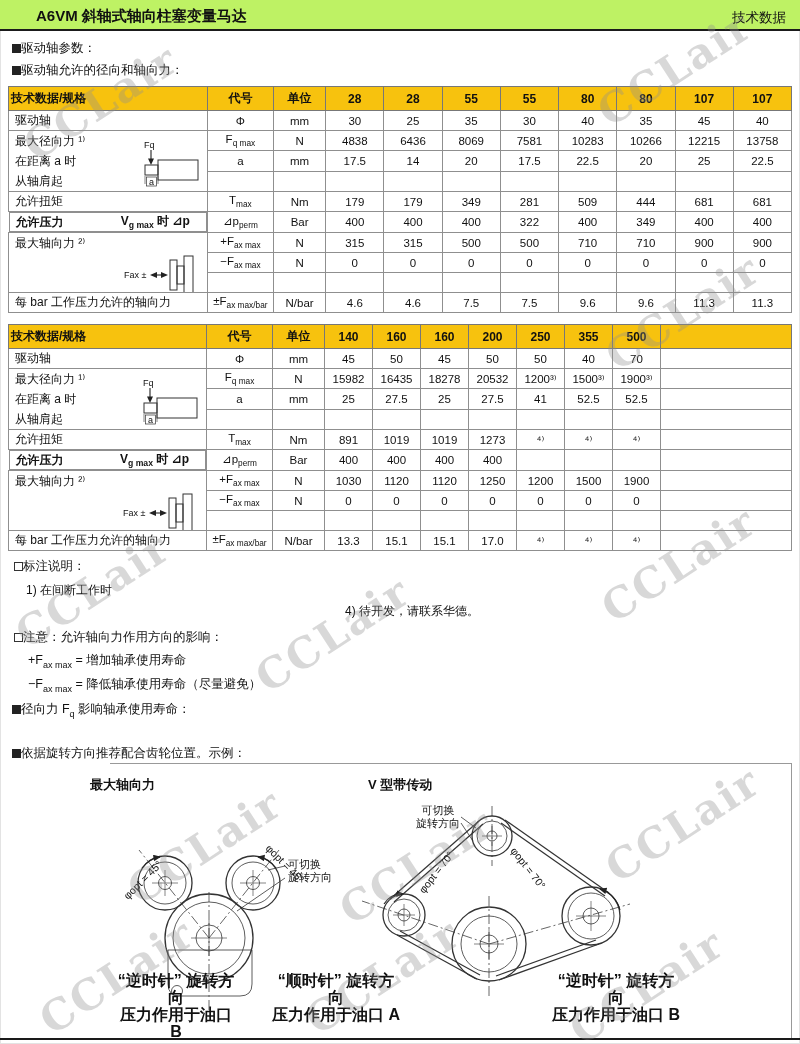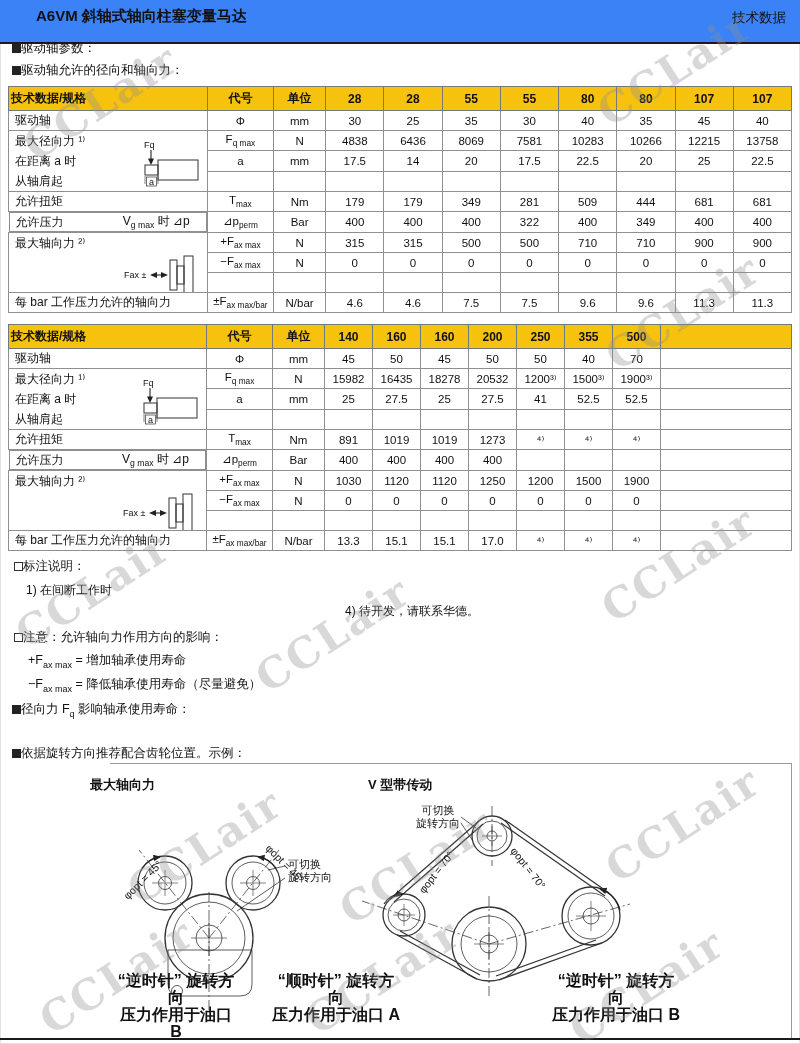--- a/index.html
+++ b/index.html
@@ -7,41 +7,41 @@
   body { font-family:"Liberation Sans","DejaVu Sans",sans-serif; color:#111; }
   .page { position:relative; width:800px; height:1044px; background:#fff; overflow:hidden;
           box-shadow: inset 0 0 0 1px #e3e3e3; }
 
   
   .wm { position:absolute; font-family:"DejaVu Serif","Liberation Serif",serif; font-weight:700;
         font-size:42px; color:#8f8f8f; opacity:.34; transform:rotate(-33deg);
         letter-spacing:2px; white-space:nowrap; pointer-events:none; z-index:9; }
 
   
-  .hdr { position:absolute; top:0; left:0; width:100%; height:44px; border-bottom:2px solid #1b1b1b; background:#3b82f6; }
+  .hdr { position:absolute; top:0; left:0; width:100%; height:31px; border-bottom:2px solid #1b1b1b; background:#bef264; }
   .hdr-title { position:absolute; left:36px; top:7px; font-size:15px; font-weight:bold; }
   .hdr-sub { position:absolute; right:14px; top:9px; font-size:13.5px; }
 
   
   .bullet-line { position:absolute; display:flex; align-items:center; font-size:12.5px; }
   .sq { width:9px; height:9px; background:#222; flex:none; display:inline-block; }
   .sq.hollow { background:transparent; border:1.5px solid #333; width:9px; height:9px; }
   sub { font-size:72%; }
 
   
   table.spec { position:absolute; left:8px; width:784px; border-collapse:collapse; table-layout:fixed;
                font-size:11.5px; background:#fff; }
   table.spec td { border:1px solid #8f8f8f; height:20px; text-align:center; padding:0 2px;
                   overflow:hidden; white-space:nowrap; }
   table.spec tr.head td { background:#F7C20E; font-weight:bold; font-size:12px; height:24px; border-color:#777; }
   table.spec tr.head td:first-child { text-align:left; padding-left:2px; }
   table.spec td.lbl { text-align:left; padding-left:6px; font-size:12px; }
   table.spec td.grp { vertical-align:top; position:relative; }
   table.spec td.grp .gl { height:20px; line-height:20px; }
-  .lbl-flex { display:flex; justify-content:space-between; align-items:center; padding-right:16px !important; }
+  .lbl-flex { display:flex; justify-content:space-between; align-items:center; padding-right:16px !important;font-weight:bold; }
   .icon-fq { position:absolute; right:6px; top:8px; }
   .icon-fax { position:absolute; right:10px; top:20px; }
   .t1 col.c-lbl,.t2 col.c-lbl { width:198px; }
   col.c-code { width:66px; }
   col.c-unit { width:52px; }
   .t1 col.c-val { width:58px; }
   .t2 col.c-val2 { width:48px; }
 
   
   .note-line { position:absolute; font-size:12px; }

